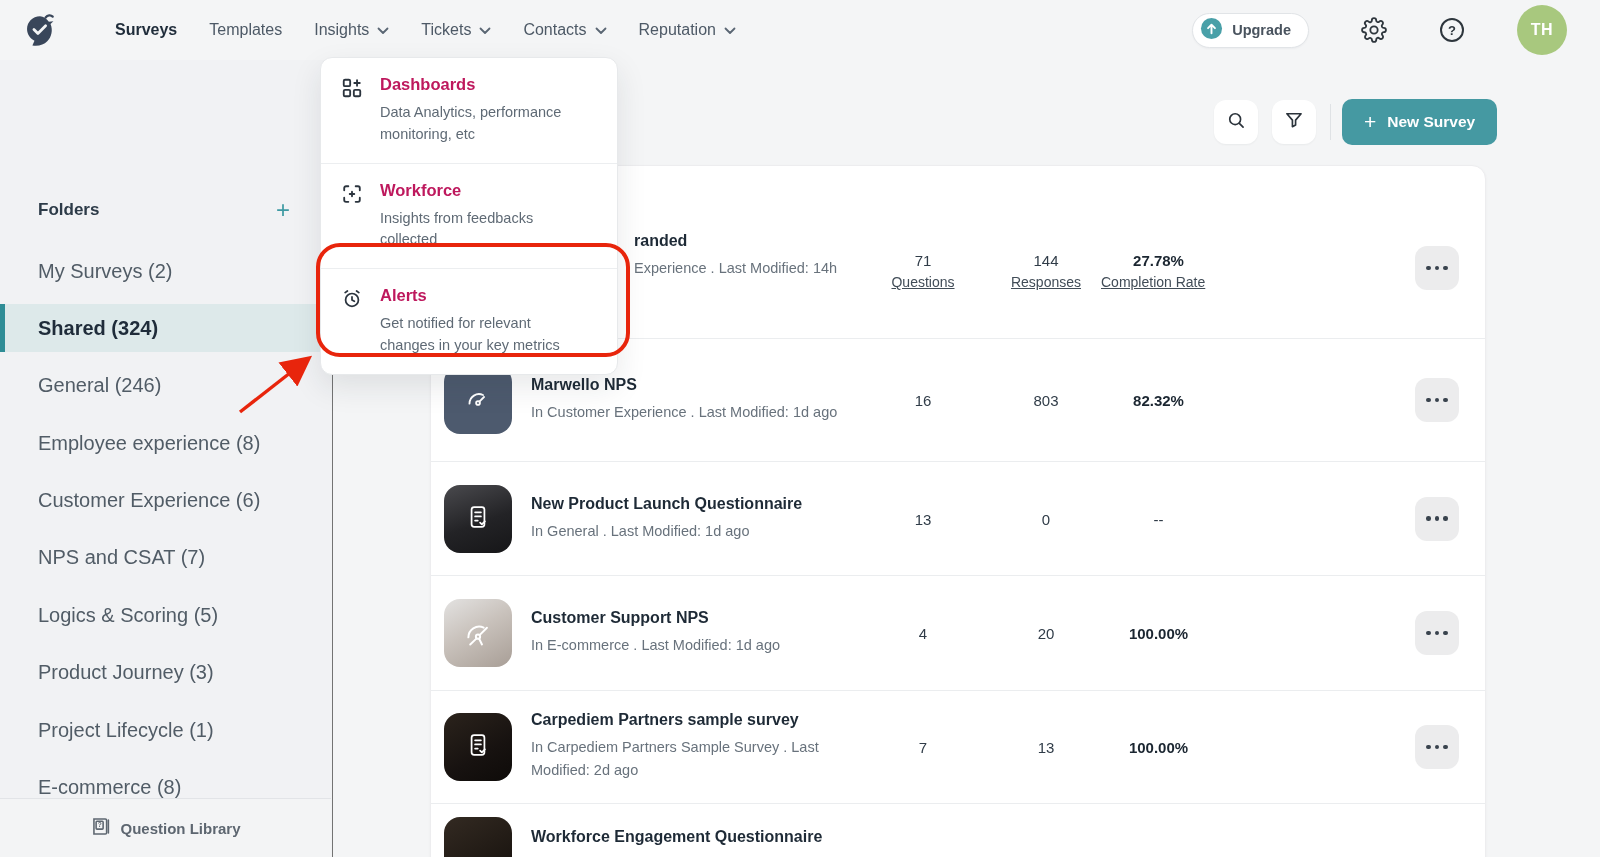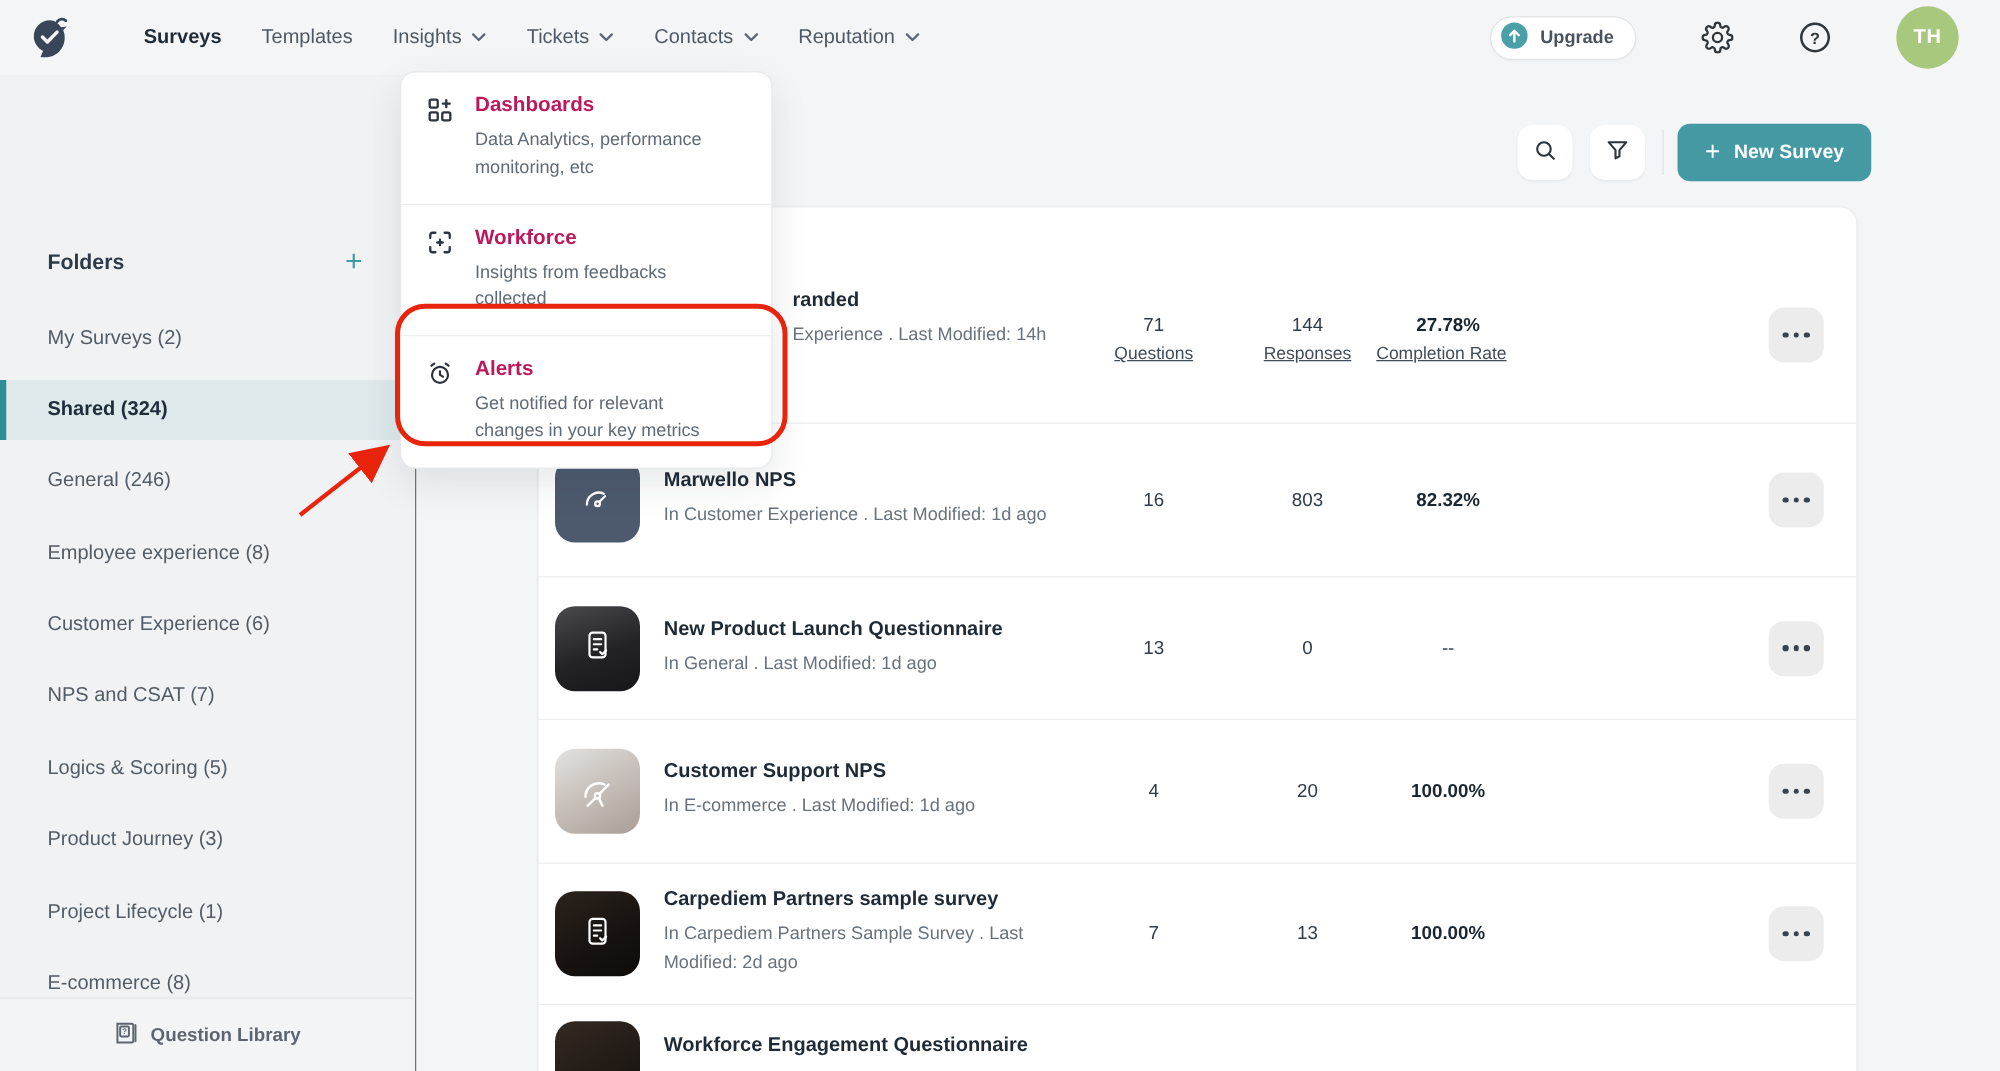--- a/index.html
+++ b/index.html
@@ -22,21 +22,21 @@
     font-size:16px; display:flex; align-items:center; justify-content:center; letter-spacing:.5px; }
   .icon-btn { display:flex; align-items:center; justify-content:center; cursor:pointer; }
 
   
   .sidebar { position:absolute; top:60px; left:0; bottom:0; width:333px; background:#f1f2f4;
     border-right:1px solid #737373; z-index:5; }
   .folders-head { position:absolute; top:140px; left:38px; font-size:17px; font-weight:700; color:#2d3b48; }
   .folder-add { position:absolute; top:138px; left:270px; width:26px; height:26px; color:#3e9aa3;
     font-size:24px; line-height:24px; text-align:center; cursor:pointer; font-weight:400; }
   .side-item { position:absolute; left:0; width:333px; height:48px; display:flex; align-items:center;
-    padding-left:38px; font-size:16px; color:#515c66; cursor:pointer; }
+    padding-left:38px; font-size:20px; color:#515c66; cursor:pointer; }
   .side-item.selected { background:#dde9ea; font-weight:700; color:#1f2c3a; }
   .side-item.selected::before { content:""; position:absolute; left:0; top:0; bottom:0; width:5px; background:#2f8d96; }
   .side-footer { position:absolute; left:0; right:1px; bottom:0; height:59px; background:#f3f4f5;
     border-top:1px solid #e2e4e7; display:flex; align-items:center; justify-content:center; gap:9px;
     font-size:15px; font-weight:700; color:#5d6670; cursor:pointer; z-index:6; }
 
   
   .tool-sq { position:absolute; top:100px; width:44px; height:44px; background:#fff; border-radius:12px;
     box-shadow:0 1px 2px rgba(20,30,40,.05); display:flex; align-items:center; justify-content:center; cursor:pointer; z-index:4;}
   .tool-divider { position:absolute; top:104px; left:1330px; width:1px; height:36px; background:#dfe2e5; z-index:4;}

